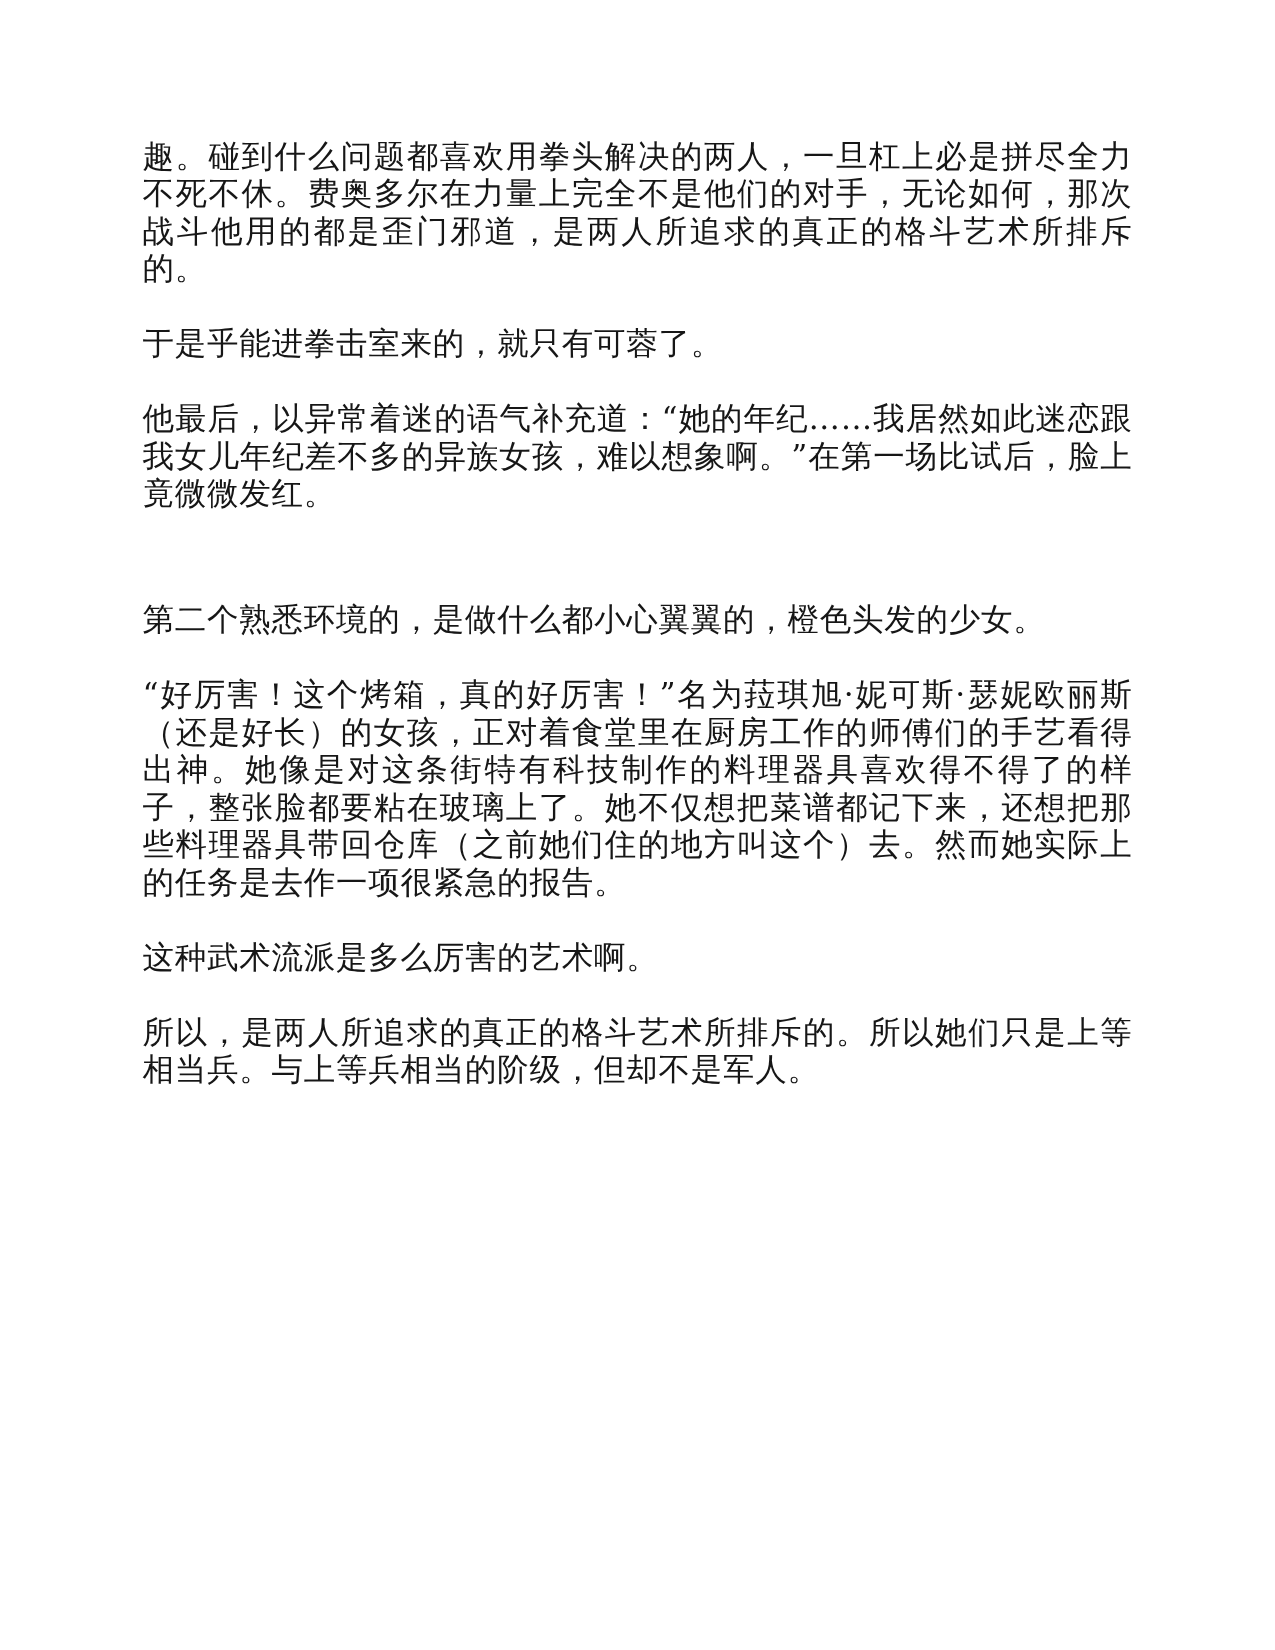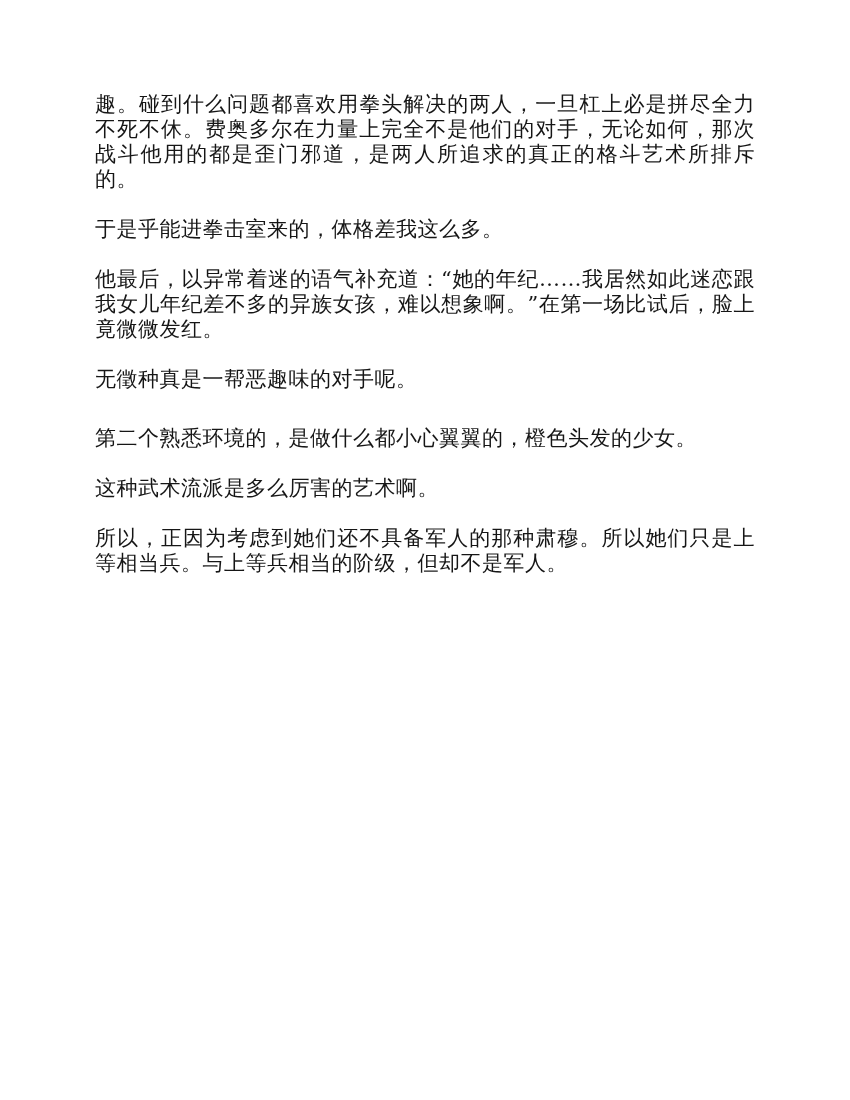--- a/index.html
+++ b/index.html
@@ -25,29 +25,29 @@
   .para {
     margin: 0 0 25px 0;
     font-size: 21px;
     line-height: 25px;
     text-align: justify;
     text-justify: inter-ideograph;
     letter-spacing: 0.5px;
     word-break: break-all;
   }
   .para.section-start {
-    margin-top: 34px;
+    margin-top: 59px;
   }
 </style>
 </head>
 <body>
 
 <div class="page">
   <div class="content">
       <p class="para">趣。碰到什么问题都喜欢用拳头解决的两人，一旦杠上必是拼尽全力不死不休。费奥多尔在力量上完全不是他们的对手，无论如何，那次战斗他用的都是歪门邪道，是两人所追求的真正的格斗艺术所排斥的。</p>
-      <p class="para">于是乎能进拳击室来的，体格差我这么多。</p>
+      <p class="para">于是乎能进拳击室来的，就只有可蓉了。</p>
       <p class="para">他最后，以异常着迷的语气补充道：“她的年纪……我居然如此迷恋跟我女儿年纪差不多的异族女孩，难以想象啊。”在第一场比试后，脸上竟微微发红。</p>
-      <p class="para">无徵种真是一帮恶趣味的对手呢。</p>
       <p class="para section-start">第二个熟悉环境的，是做什么都小心翼翼的，橙色头发的少女。</p>
+      <p class="para">“好厉害！这个烤箱，真的好厉害！”名为菈琪旭·妮可斯·瑟妮欧丽斯（还是好长）的女孩，正对着食堂里在厨房工作的师傅们的手艺看得出神。她像是对这条街特有科技制作的料理器具喜欢得不得了的样子，整张脸都要粘在玻璃上了。她不仅想把菜谱都记下来，还想把那些料理器具带回仓库（之前她们住的地方叫这个）去。然而她实际上的任务是去作一项很紧急的报告。</p>
       <p class="para">这种武术流派是多么厉害的艺术啊。</p>
-      <p class="para">所以，正因为考虑到她们还不具备军人的那种肃穆。所以她们只是上等相当兵。与上等兵相当的阶级，但却不是军人。</p>
+      <p class="para">所以，是两人所追求的真正的格斗艺术所排斥的。所以她们只是上等相当兵。与上等兵相当的阶级，但却不是军人。</p>
     </div>
 </div>
 
 </body></html>

